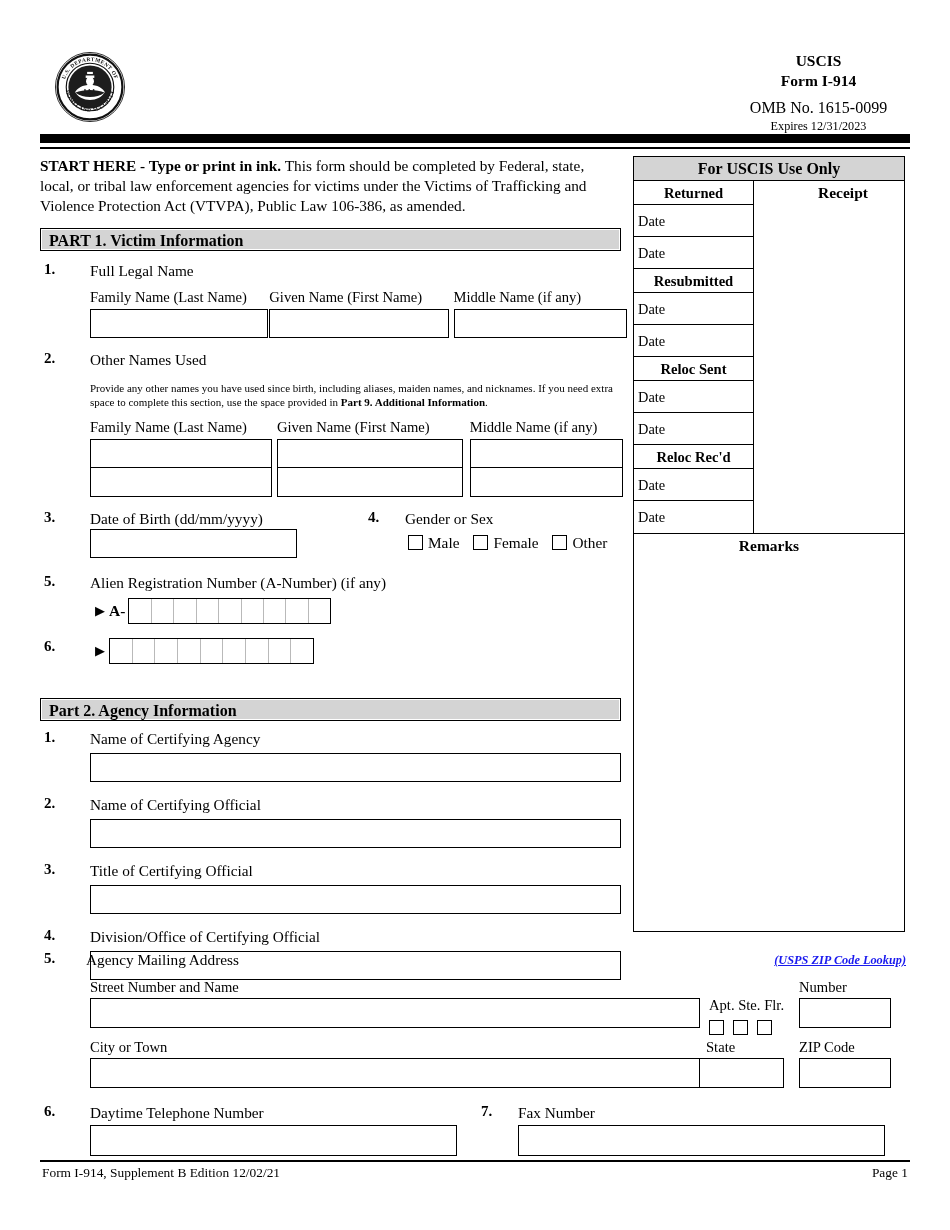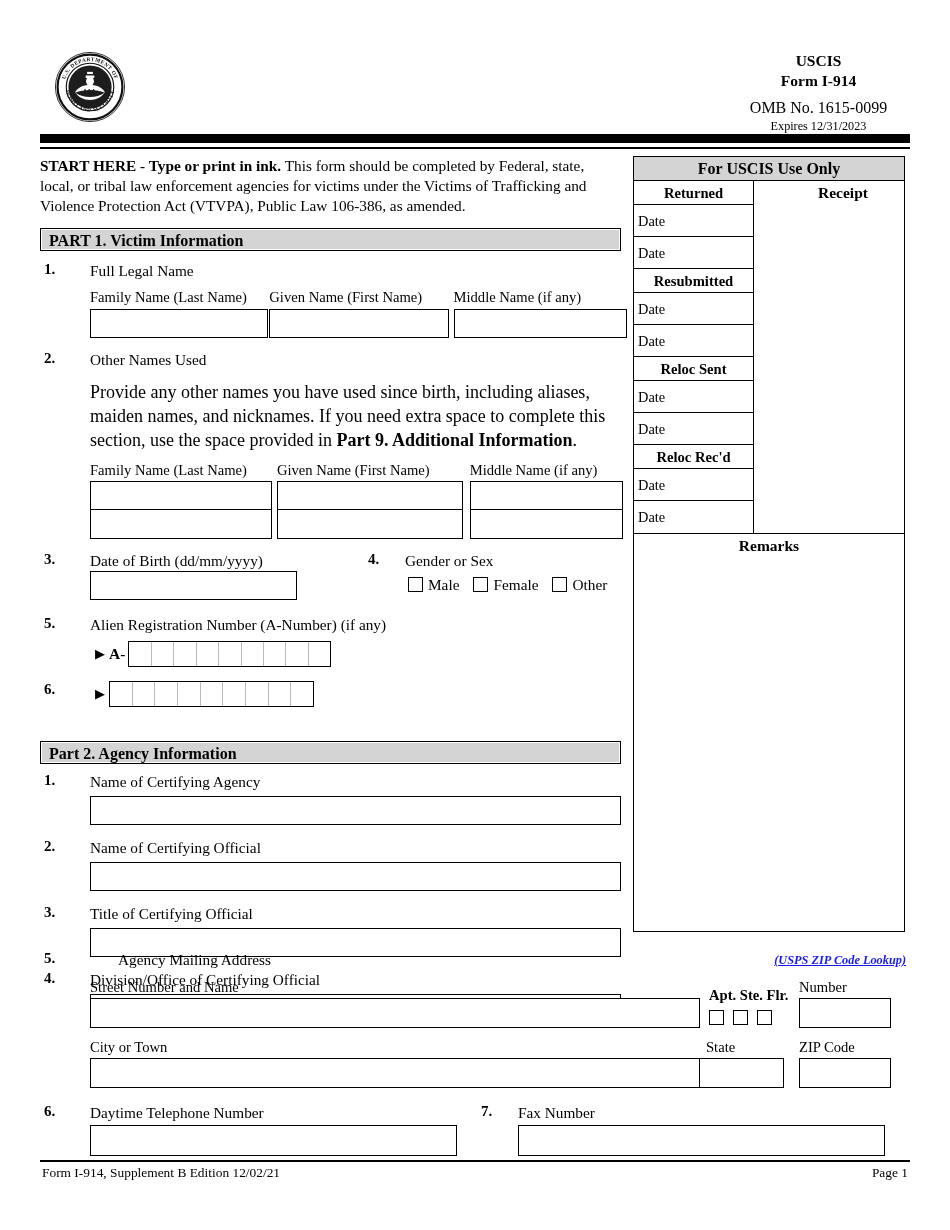--- a/index.html
+++ b/index.html
@@ -141,21 +141,21 @@
     font-size: 15px;
     font-weight: bold;
   }
   .lbl {
     font-size: 15.3px;
     line-height: 1.3;
   }
   .indent { margin-left: 50px; }
 
   .para {
-    font-size: 18px;
+    font-size: 11px;
     line-height: 1.33;
   }
 
   
   .fbox {
     border: 1.6px solid #000;
     background: #ffffff;
     box-sizing: border-box;
   }
 
@@ -509,29 +509,29 @@
         <div class="remarks">
           <span>Remarks</span>
         </div>
       </div>
     </div>
 
     <div style="position:absolute;left:2px;top:932px;width:870px;">
 
       <div class="item" style="position:relative;">
         <span class="num" style="top:0;left:4px;">5.</span>
-        <div class="lbl" style="margin-left:78px;">Agency Mailing Address</div>
+        <div class="lbl" style="margin-left:46px;">Agency Mailing Address</div>
         <a href="#" class="usps-link" style="position:absolute;right:4px;top:3px;">(USPS ZIP Code Lookup)</a>
       </div>
 
       <div style="position:relative;margin-left:50px;margin-top:9px;height:52px;">
         <div class="colhead">Street Number and Name</div>
         <div class="fbox" style="width:610px;height:30px;"></div>
 
-        <div style="position:absolute;left:619px;top:8px;font-weight:bold;">
+        <div style="position:absolute;left:619px;top:18px;">
           <div class="colhead" style="white-space:nowrap;">
             <span>Apt.</span>
             <span>Ste.</span>
             <span>Flr.</span>
           </div>
           <div style="margin-top:5px;">
             <span class="cbox" style="margin-right:9px;"></span><span class="cbox" style="margin-right:9px;"></span><span class="cbox"></span>
           </div>
         </div>
 

